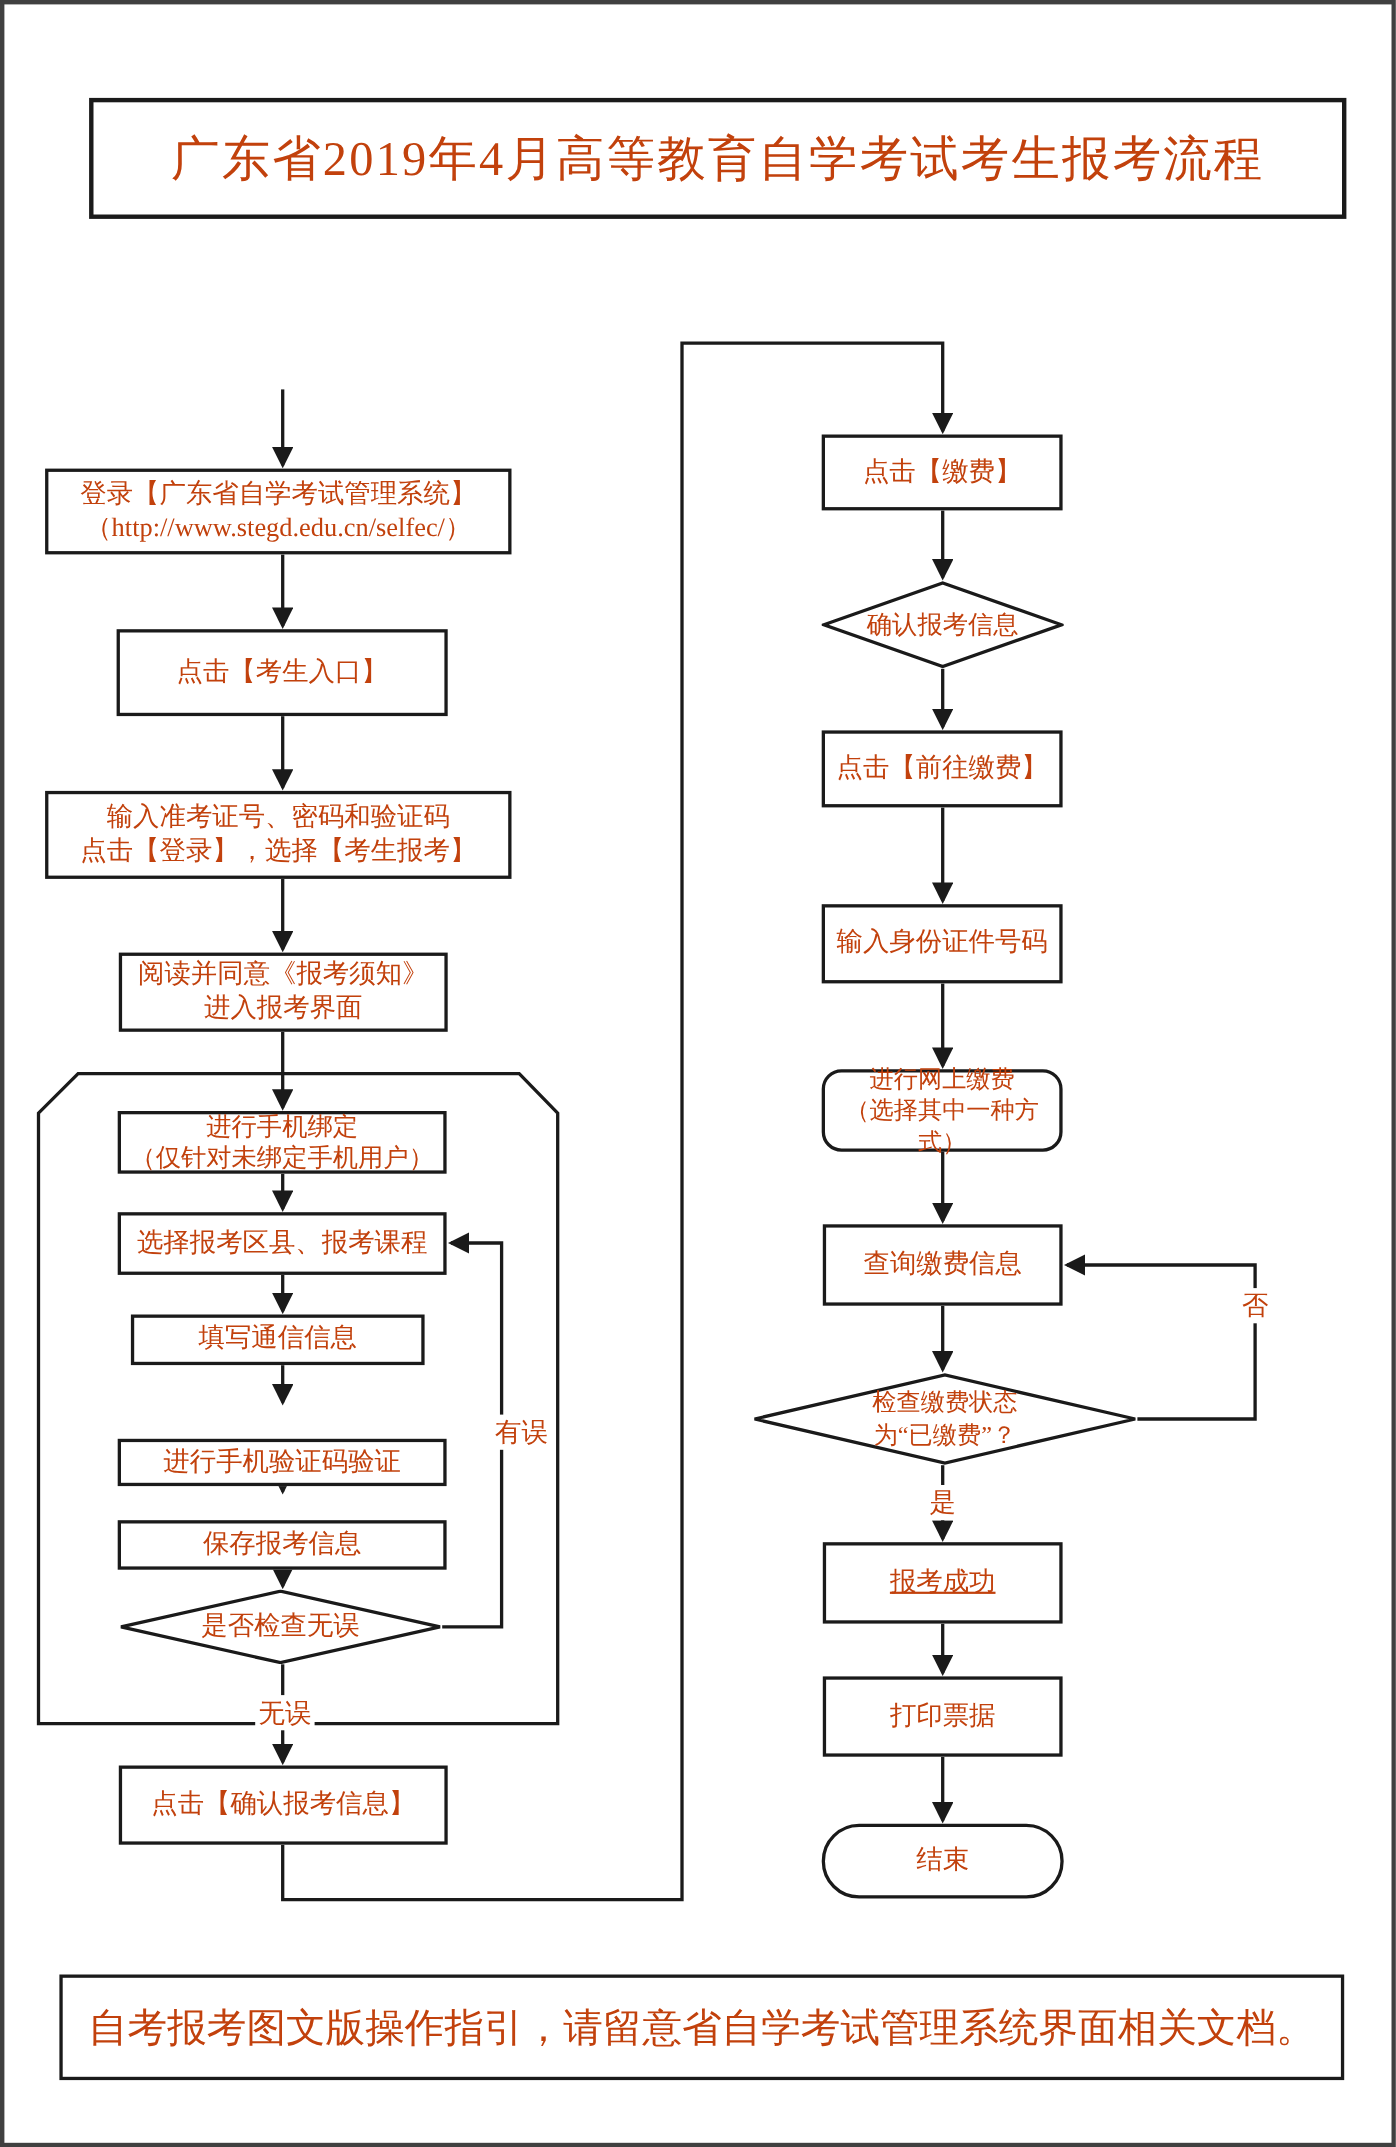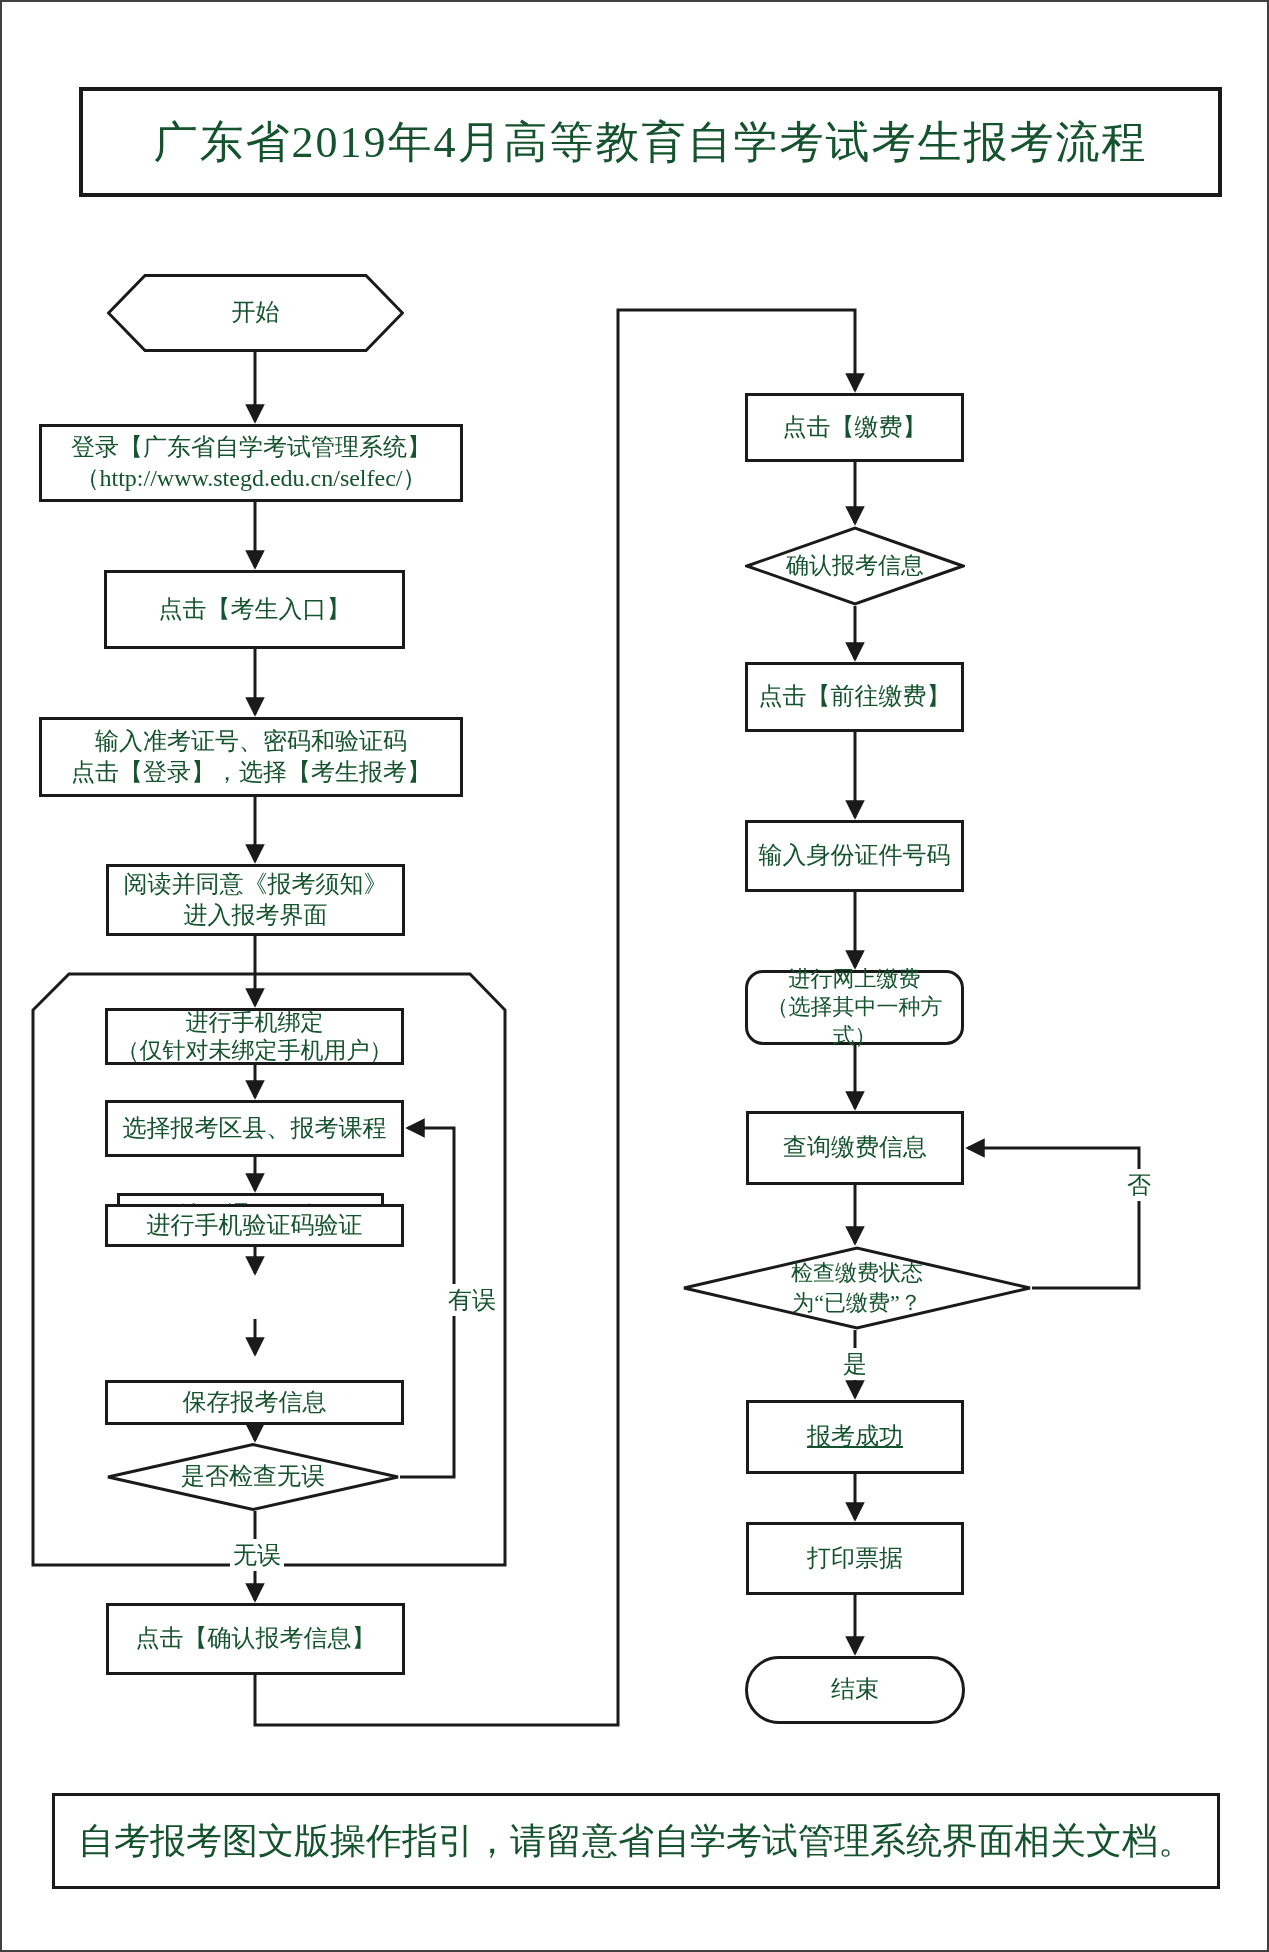--- a/index.html
+++ b/index.html
@@ -1,23 +1,23 @@
 <!DOCTYPE html>
 <html><head>
 <meta charset="utf-8">
 <style>
   html,body { margin:0; padding:0; background:#ffffff; }
   .page {
     position:relative;
     width:1269px; height:1952px;
     box-sizing:border-box;
-    border:2px solid #404040;
+    border:4px solid #404040;
     background:#ffffff;
     font-family:"Liberation Serif","DejaVu Serif",serif;
-    color:#14532d;
+    color:#c2410c;
     overflow:hidden;
   }
   .title-box {
     position:absolute; left:77px; top:85px; width:1143px; height:110px;
     box-sizing:border-box; border:4px solid #1a1a1a;
     display:flex; align-items:center; justify-content:center;
     font-size:44px; letter-spacing:2px; background:#fff;
   }
   .footer-box {
     position:absolute; left:50px; top:1791px; width:1168px; height:96px;
@@ -80,26 +80,20 @@
     <polyline marker-end="url(#arw)" points="853,730 853,815"></polyline>
     <polyline marker-end="url(#arw)" points="853,890 853,965"></polyline>
     <polyline marker-end="url(#arw)" points="853,1043 853,1106"></polyline>
     <polyline marker-end="url(#arw)" points="853,1183 853,1241"></polyline>
     <polyline marker-end="url(#arw)" points="853,1328 853,1395"></polyline>
     <polyline marker-end="url(#arw)" points="853,1472 853,1517"></polyline>
     <polyline marker-end="url(#arw)" points="853,1593 853,1651"></polyline>
     <polyline marker-end="url(#arw)" points="1030,1286 1137,1286 1137,1146 966,1146"></polyline>
   </svg>
 
-  <div class="node shape-node" style="left:105px; top:272px; width:297px; height:78px;">
-    <svg viewBox="0 0 297 78" preserveAspectRatio="none">
-      <polygon points="1.5,39 38,1.5 259,1.5 295.5,39 259,76.5 38,76.5"></polygon>
-    </svg>
-    <span class="txt">开始</span>
-  </div>
 
   <div class="node rect" style="left:37px; top:422px; width:424px; height:78px;justify-content:center;">
     <span>登录【广东省自学考试管理系统】</span>
     <span>（http://www.stegd.edu.cn/selfec/）</span>
   </div>
 
   <div class="node rect" style="left:102px; top:568px; width:301px; height:79px;">
     <span>点击【考生入口】</span>
   </div>
 
@@ -119,21 +113,21 @@
   </div>
 
   <div class="node rect" style="left:103px; top:1098px; width:299px; height:57px;">
     <span>选择报考区县、报考课程</span>
   </div>
 
   <div class="node rect" style="left:115px; top:1191px; width:267px; height:46px;font-family:Liberation Serif, serif;">
     <span>填写通信信息</span>
   </div>
 
-  <div class="node rect" style="left:103px; top:1202px; width:299px; height:43px;">
+  <div class="node rect" style="left:103px; top:1304px; width:299px; height:43px;">
     <span>进行手机验证码验证</span>
   </div>
 
   <div class="node rect" style="left:103px; top:1355px; width:299px; height:45px;margin-top:23px;">
     <span>保存报考信息</span>
   </div>
 
   <div class="node shape-node" style="left:104px; top:1441px; width:294px; height:68px;">
     <svg viewBox="0 0 294 68" preserveAspectRatio="none">
       <polygon points="2,34 147,1.5 292,34 147,66.5"></polygon>

